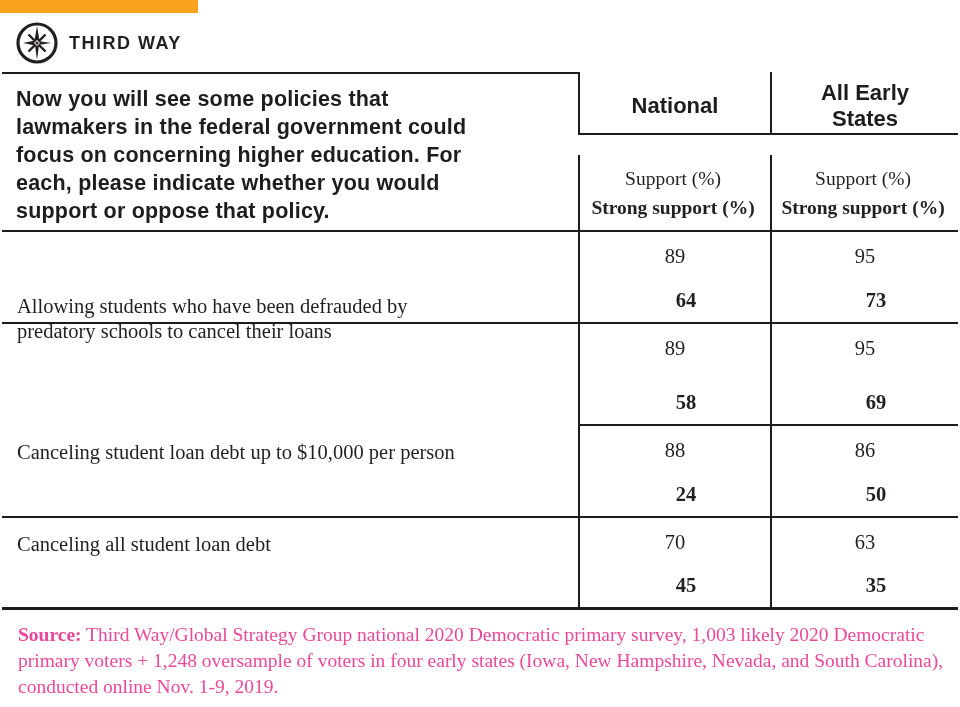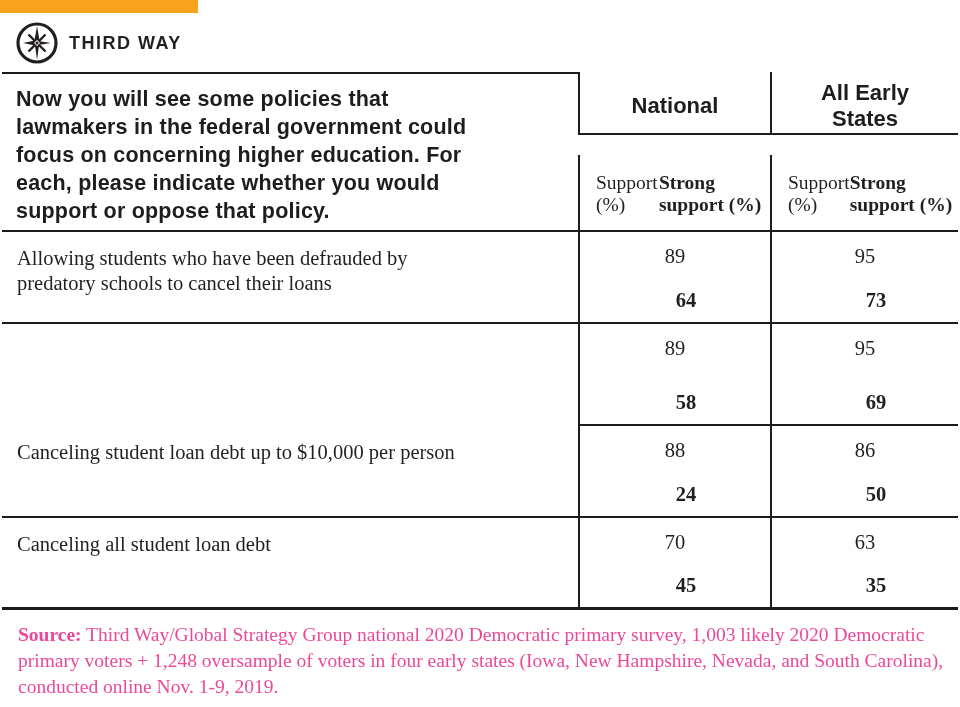--- a/index.html
+++ b/index.html
@@ -66,24 +66,24 @@
     text-align: center;
     font-family: "Liberation Sans", sans-serif;
     font-weight: 700;
     font-size: 22px;
     line-height: 26px;
     padding-top: 6px;
     color: #1d1d1d;
   }
   .sub-header {
     display: flex;
-    flex-direction: row;
+    flex-direction: column;
     justify-content: space-between;
     align-items: center;
-    padding: 13px 4px 11px 16px;
+    padding: 13px 4px 11px 0;
     font-size: 19.5px;
     margin-top: 20px;
   }
   .sub-strong { font-weight: 700; }
   .policy-cell {
     padding: 14px 16px 0 15px;
     font-size: 20.5px;
     line-height: 25px;
   }
   .value-cell {
@@ -139,21 +139,21 @@
 
     <div class="cell sub-header bL bB" style="grid-column:2; grid-row:2;">
       <span>Support (%)</span>
       <span class="sub-strong">Strong support (%)</span>
     </div>
     <div class="cell sub-header bL bB" style="grid-column:3; grid-row:2;">
       <span>Support (%)</span>
       <span class="sub-strong">Strong support (%)</span>
     </div>
 
-    <div class="cell policy-cell bB ml" style="grid-column:1; grid-row:3;">Allowing students who have been defrauded by
+    <div class="cell policy-cell bB ml" style="grid-column:1; grid-row:3;margin-top:48px;">Allowing students who have been defrauded by
 predatory schools to cancel their loans</div>
     <div class="cell value-cell bL bB" style="grid-column:2; grid-row:3;">
       <span>89</span>
       <span class="value-strong">64</span>
     </div>
     <div class="cell value-cell bL bB" style="grid-column:3; grid-row:3;">
       <span>95</span>
       <span class="value-strong">73</span>
     </div>
 

